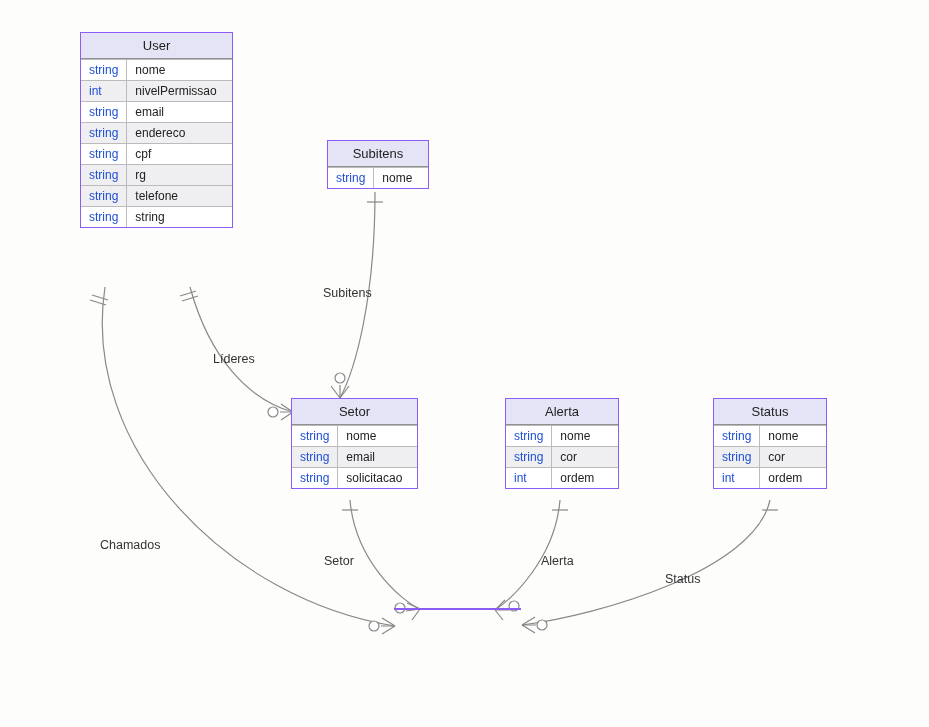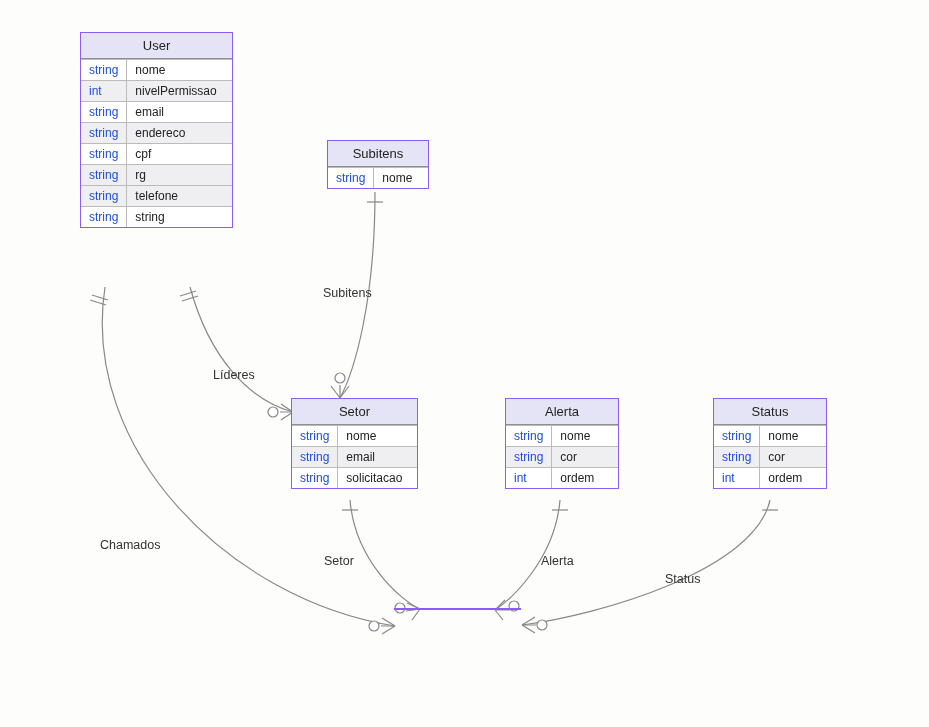--- a/index.html
+++ b/index.html
@@ -225,17 +225,17 @@
           <td>ordem</td>
         </tr>
   </tbody>
     </table>
 </div>
 
 <div class="entity" style="left:394px; top:608px; width:125px;">
 </div>
 
 <div class="rel-label" style="left:100px; top:538px;">Chamados</div>
-<div class="rel-label" style="left:213px; top:368px;">Líderes</div>
+<div class="rel-label" style="left:213px; top:352px;">Líderes</div>
 <div class="rel-label" style="left:323px; top:286px;">Subitens</div>
 <div class="rel-label" style="left:324px; top:554px;">Setor</div>
 <div class="rel-label" style="left:541px; top:554px;">Alerta</div>
 <div class="rel-label" style="left:665px; top:572px;">Status</div>
 
 </body></html>

